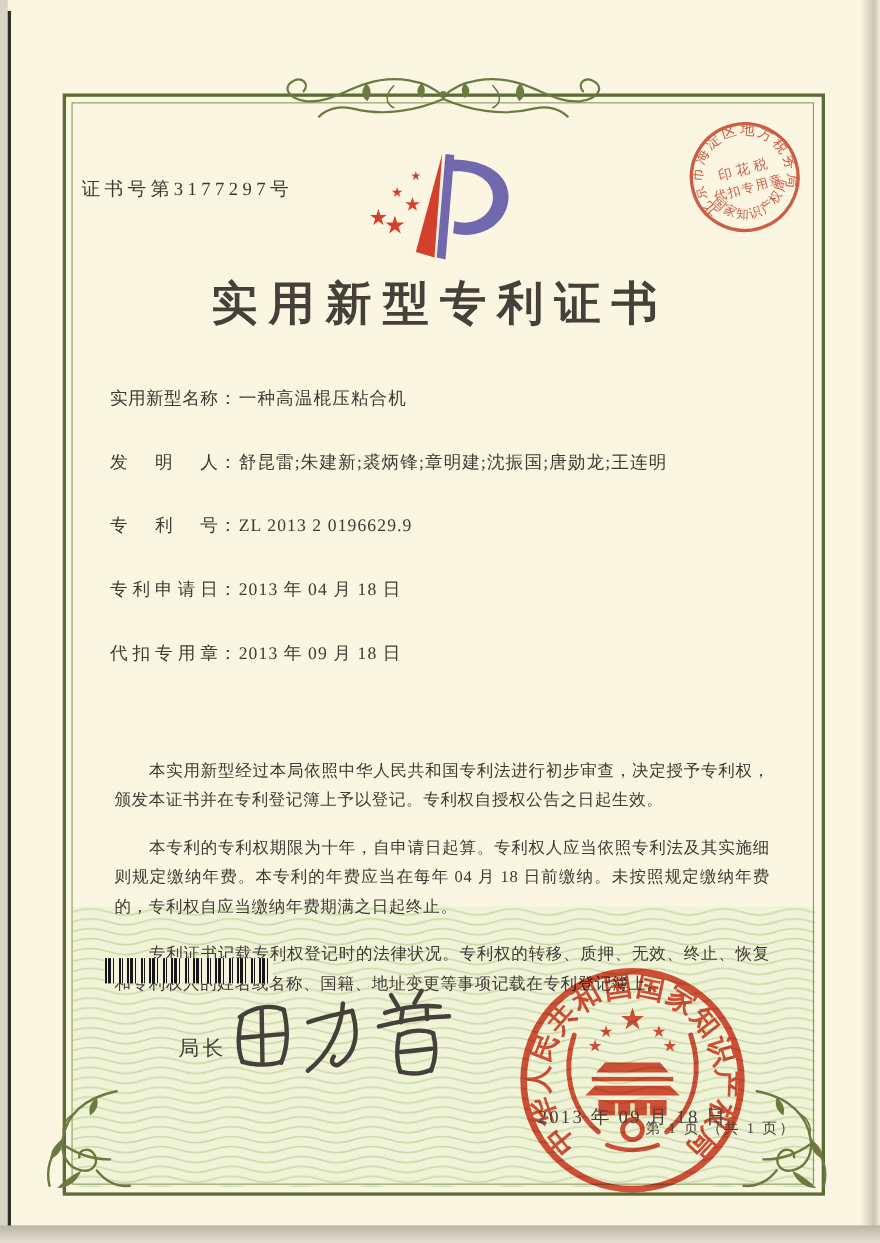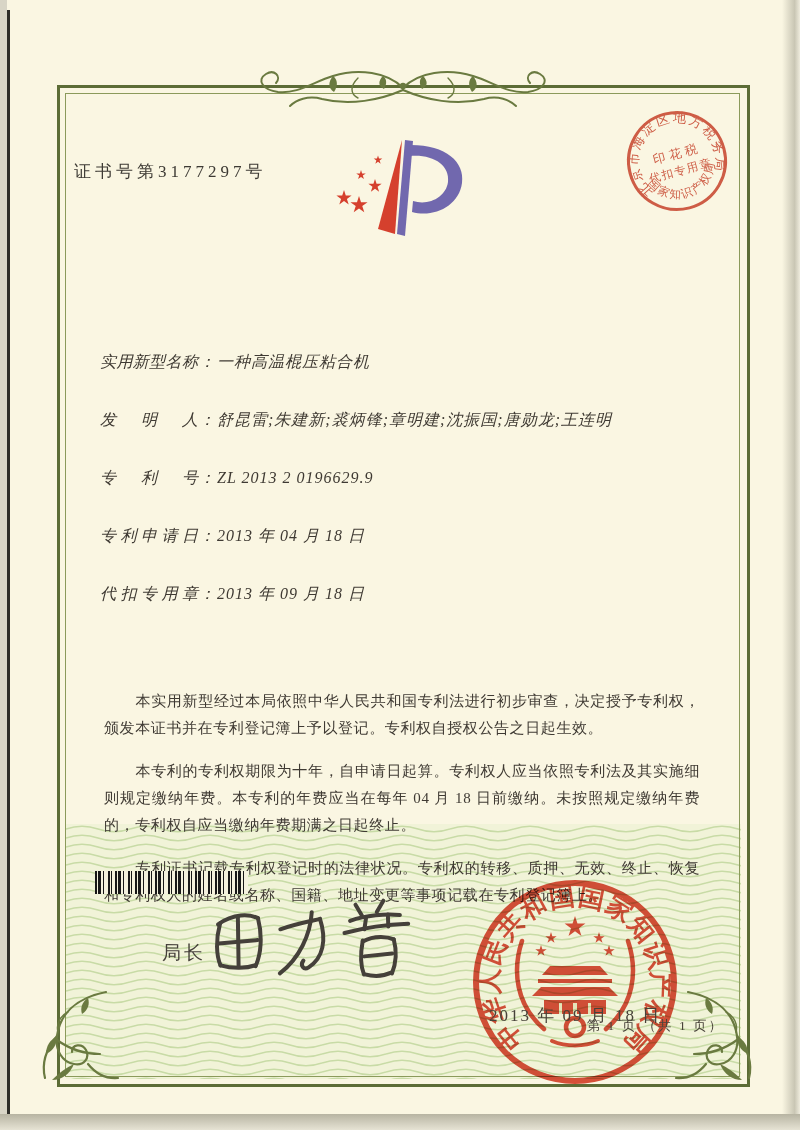--- a/index.html
+++ b/index.html
@@ -19,21 +19,21 @@
   .flourish-top{position:absolute;left:238px;top:64px;}
   .flourish-bl{position:absolute;left:28px;top:988px;}
   .flourish-br{position:absolute;left:674px;top:988px;transform:scaleX(-1);}
   .waves{position:absolute;left:66px;top:824px;}
   
   .cert-no{position:absolute;left:74px;top:136px;font-size:17px;letter-spacing:4px;color:#3c3933;margin-top:24px;}
   .logo{position:absolute;left:332px;top:138px;}
   .title{position:absolute;left:0;top:248px;width:800px;margin:0;text-align:center;
          font-size:42px;font-weight:600;letter-spacing:10px;color:#473f39;}
   .fields{position:absolute;left:100px;top:352px;width:600px;}
-  .field-row{height:24px;margin-bottom:34px;font-size:16px;white-space:nowrap;font-style:italic;}
+  .field-row{height:24px;margin-bottom:34px;font-size:16px;white-space:nowrap;}
   .f-label{display:inline-block;width:98px;text-align:justify;text-align-last:justify;}
   .f-colon{margin:0 2px 0 1px;}
   .f-value{letter-spacing:1px;}
   .paras{position:absolute;left:88px;top:672px;width:628px;font-size:15px;line-height:27px;
          text-align:justify;letter-spacing:0.6px;}
   .paras p{margin:16px;text-indent:2.1em;}
   .barcode{position:absolute;left:95px;top:871px;width:153px;height:23px;
     background:repeating-linear-gradient(90deg,
       #171717 0 2px,#f4f1dd 2px 3px,#171717 3px 6px,#f4f1dd 6px 8px,
       #171717 8px 9px,#f4f1dd 9px 13px,#171717 13px 15px,#f4f1dd 15px 16px,
@@ -132,20 +132,21 @@
     <path fill="#d5402d" d="M70,2 L63,96 L46,91 Z"></path>
     <g fill="#d5402d">
       <use href="#star" transform="translate(12,60) scale(8)"></use>
       <use href="#star" transform="translate(27,67) scale(9)"></use>
       <use href="#star" transform="translate(43,48) scale(7)"></use>
       <use href="#star" transform="translate(29,37) scale(5)"></use>
       <use href="#star" transform="translate(46,22) scale(4.5)"></use>
     </g>
   </svg>
 
+  <h1 class="title">实用新型专利证书</h1>
 
   <div class="fields">
     <div class="field-row">
       <span class="f-label">实用新型名称</span><span class="f-colon">：</span><span class="f-value">一种高温棍压粘合机</span>
     </div>
     <div class="field-row">
       <span class="f-label">发明人</span><span class="f-colon">：</span><span class="f-value">舒昆雷;朱建新;裘炳锋;章明建;沈振国;唐勋龙;王连明</span>
     </div>
     <div class="field-row">
       <span class="f-label">专利号</span><span class="f-colon">：</span><span class="f-value">ZL 2013 2 0196629.9</span>

